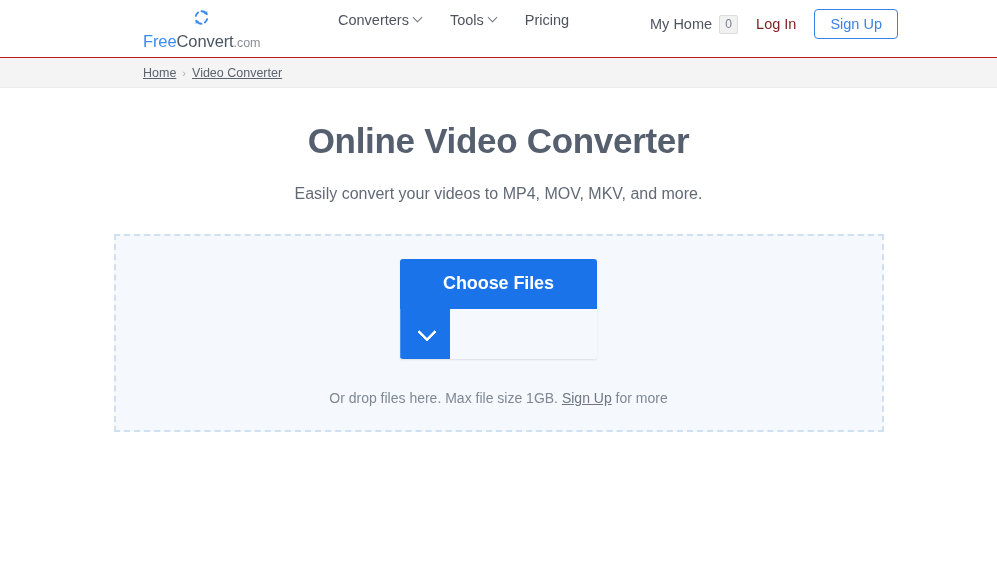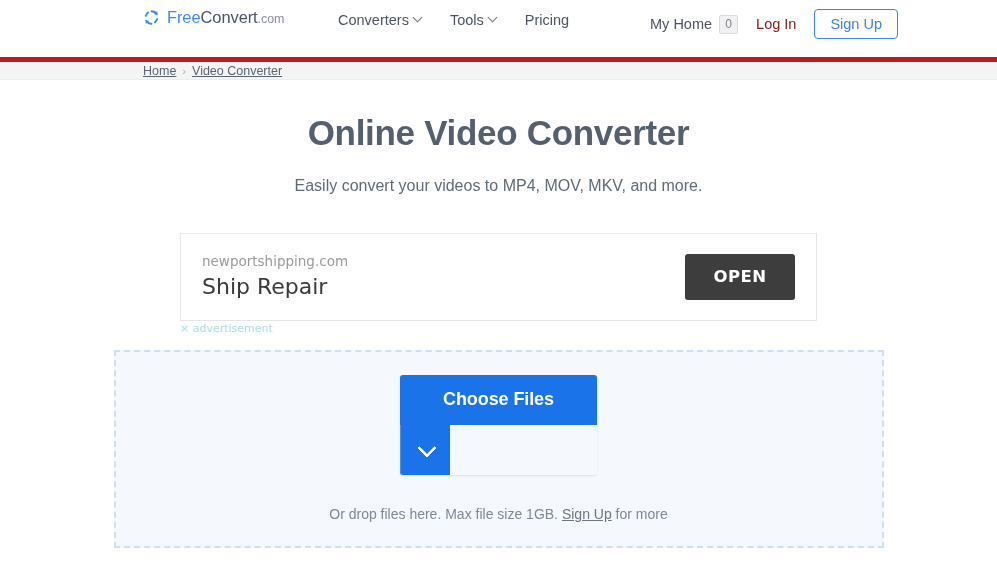--- a/index.html
+++ b/index.html
@@ -29,20 +29,21 @@
 
   .logo {
     position: absolute;
     left: 143px;
     top: 9px;
     display: flex;
     align-items: center;
     gap: 7px;
     text-decoration: none;
     cursor: pointer;
+    flex-direction: column;
   }
   .logo-icon {
     width: 17px;
     height: 17px;
     display: block;
     flex: 0 0 auto;
   }
   .logo-text {
     font-size: 16.5px;
     letter-spacing: -0.1px;
@@ -139,23 +140,23 @@
     background: #ffffff;
     color: #3b82e8;
     font-size: 14.5px;
     font-family: "Liberation Sans", sans-serif;
     cursor: pointer;
     white-space: nowrap;
   }
 
   
   .crumb-bar {
-    height: 23px;
+    height: 31px;
     background: #f4f4f4;
-    border-top: 5px solid #b91c1c;
+    border-top: 1px solid #b91c1c;
     border-bottom: 1px solid #ededed;
     display: flex;
     align-items: center;
   }
   .crumb-inner {
     margin-left: 143px;
     display: flex;
     align-items: center;
     gap: 6px;
     font-size: 12.5px;
@@ -377,30 +378,20 @@
     <span class="crumb-sep">›</span>
     <span class="crumb-link">Video Converter</span>
   </div>
 </div>
 
 <div class="main">
 
   <h1 class="page-title">Online Video Converter</h1>
   <p class="page-subtitle">Easily convert your videos to MP4, MOV, MKV, and more.</p>
 
-  <div class="ad-wrap">
-    <div class="ad-card">
-      <div class="ad-body">
-        <div class="ad-domain">newportshipping.com</div>
-        <div class="ad-headline">Ship Repair</div>
-      </div>
-      <button class="ad-open-btn">OPEN</button>
-    </div>
-    <div class="ad-label">× advertisement</div>
-  </div>
 
   <div class="dropzone">
     <div class="choose-group">
       <button class="choose-btn">Choose Files</button>
       <button class="choose-caret">
         <span class="caret-glyph"></span>
       </button>
     </div>
     <div class="drop-hint">
       <span>Or drop files here. Max file size 1GB.</span>

